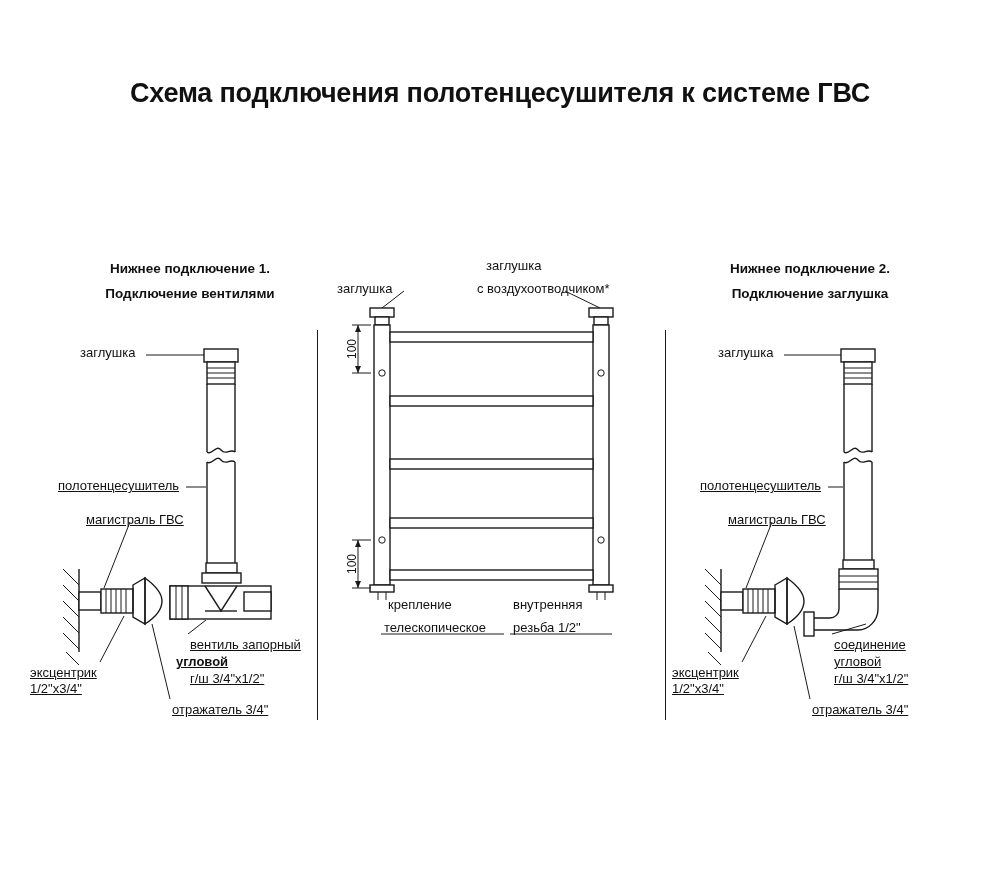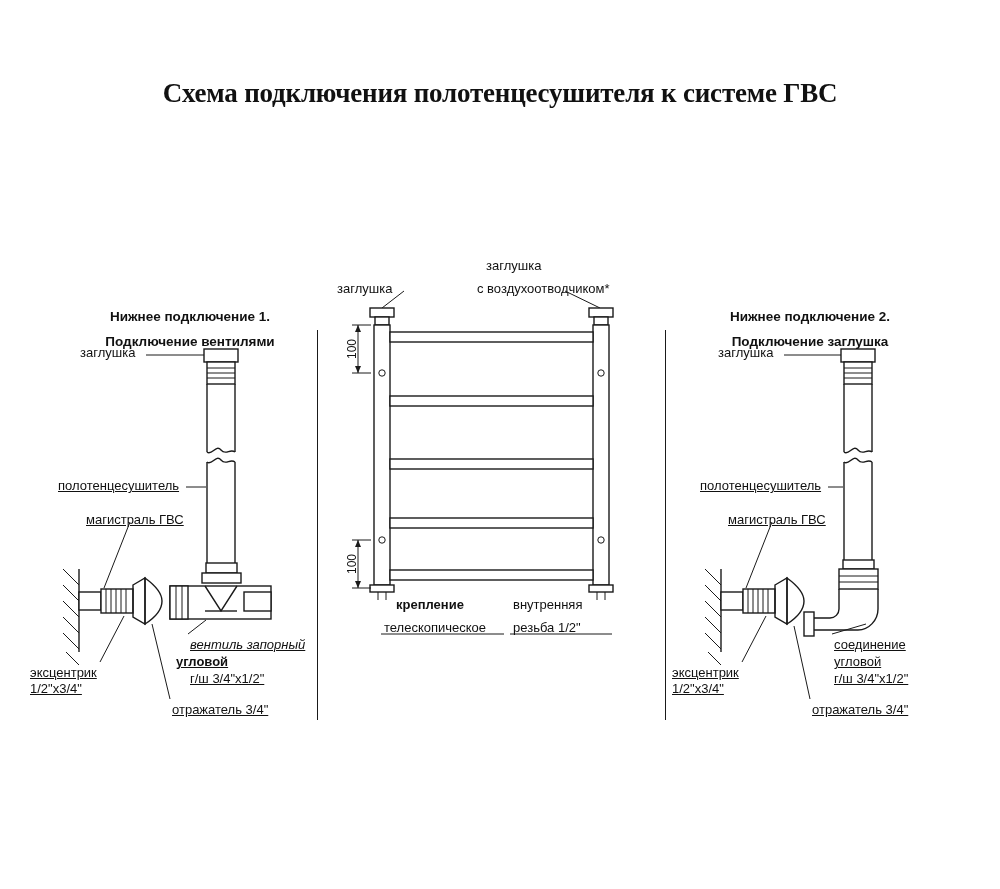--- a/index.html
+++ b/index.html
@@ -18,31 +18,29 @@
   #page-title {
     position: absolute;
     left: 0;
     top: 78px;
     width: 1000px;
     text-align: center;
     font-size: 27px;
     font-weight: bold;
     letter-spacing: -0.2px;
     color: #111111;
-    font-family: Liberation Serif, serif;
   }
   .panel-heading {
     position: absolute;
     text-align: center;
     font-size: 13.5px;
     font-weight: bold;
     color: #111111;
     line-height: 26px;
     white-space: nowrap;
-    margin-top: 48px;
   }
   .label {
     position: absolute;
     font-size: 13px;
     color: #111111;
     line-height: 16px;
     white-space: nowrap;
   }
   .label.u {
     text-decoration: underline;
@@ -100,25 +98,25 @@
 
 <div class="panel-heading" style="left:620px; top:256px; width:380px;">Нижнее подключение 2.</div>
 <div class="panel-heading" style="left:620px; top:281px; width:380px;">Подключение заглушка</div>
 
 <div class="label" style="left:80px; top:345px;">заглушка</div>
 <div class="label u" style="left:58px; top:478px;">полотенцесушитель</div>
 <div class="label u" style="left:86px; top:512px;">магистраль ГВС</div>
 <div class="label u" style="left:30px; top:665px;">эксцентрик</div>
 <div class="label u" style="left:30px; top:681px;">1/2"х3/4"</div>
 <div class="label u" style="left:172px; top:702px;">отражатель 3/4"</div>
-<div class="label u" style="left:190px; top:637px;font-style:italic;">вентиль запорный</div>
+<div class="label u" style="left:190px; top:637px;">вентиль запорный</div>
 <div class="label u" style="left:176px; top:654px;font-weight:bold;">угловой</div>
 <div class="label u" style="left:190px; top:671px;">г/ш 3/4"х1/2"</div>
 
-<div class="label" style="left:396px; top:597px;font-weight:bold;">крепление</div>
+<div class="label" style="left:388px; top:597px;">крепление</div>
 <div class="label" style="left:384px; top:620px;text-align:right;">телескопическое</div>
 <div class="label" style="left:513px; top:597px;">внутренняя</div>
 <div class="label" style="left:513px; top:620px;">резьба 1/2"</div>
 
 <div class="label" style="left:718px; top:345px;">заглушка</div>
 <div class="label u" style="left:700px; top:478px;">полотенцесушитель</div>
 <div class="label u" style="left:728px; top:512px;">магистраль ГВС</div>
 <div class="label u" style="left:672px; top:665px;">эксцентрик</div>
 <div class="label u" style="left:672px; top:681px;">1/2"х3/4"</div>
 <div class="label u" style="left:812px; top:702px;">отражатель 3/4"</div>

